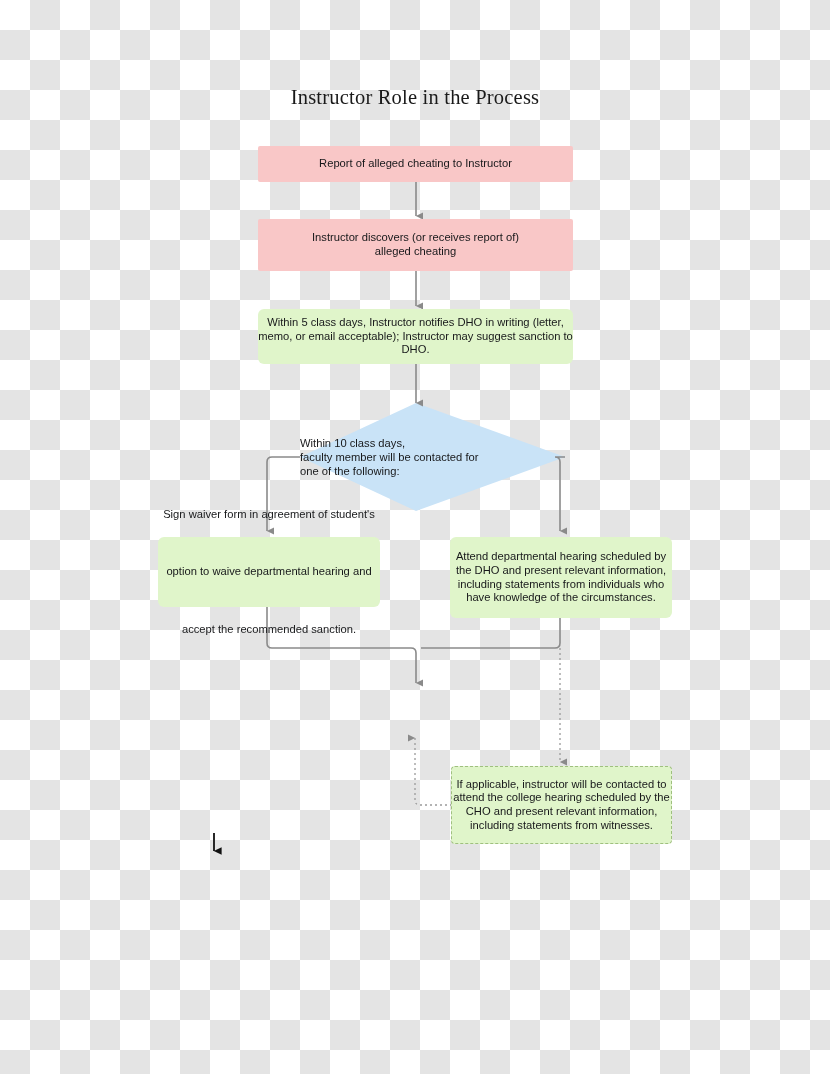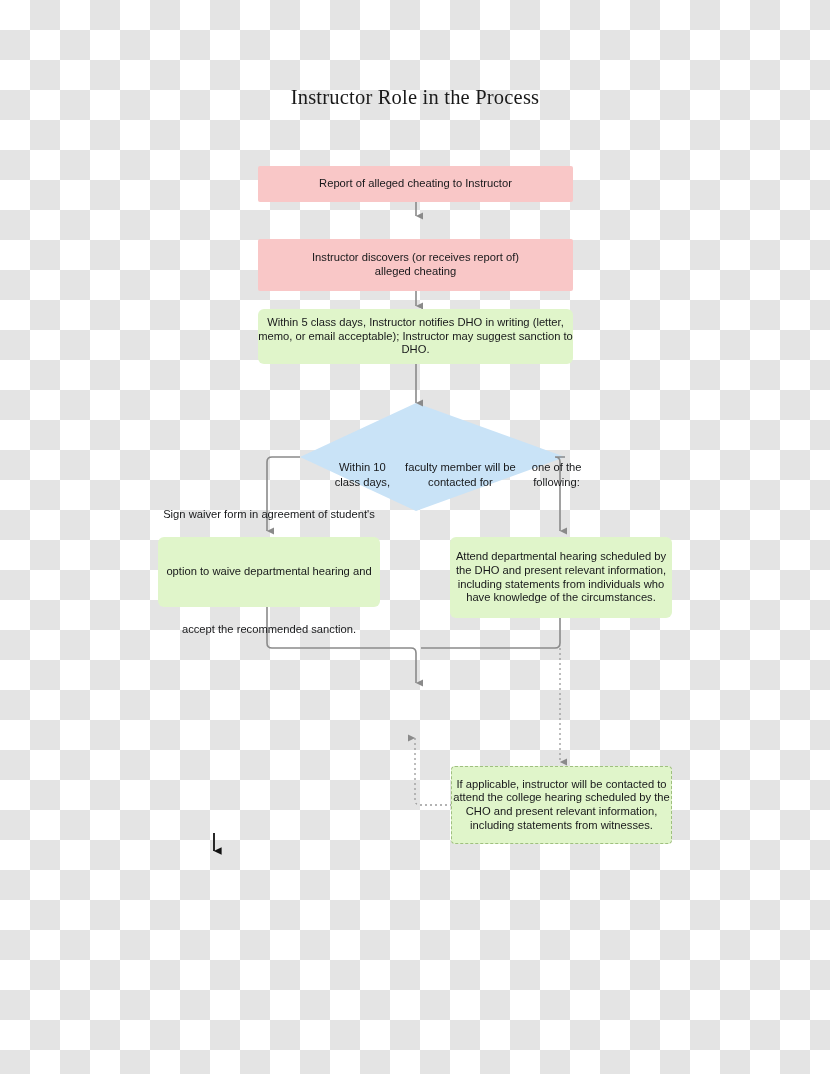--- a/index.html
+++ b/index.html
@@ -35,21 +35,20 @@
     justify-content: center;
     text-align: center;
     color: #17181a;
     line-height: 1.22;
     z-index: 3;
   }
   .node-pink {
     background: #f9c7c7;
     border-radius: 2px;
     font-size: 11.2px;
-    margin-top: 20px;
   }
   .node-green {
     background: #e0f5ca;
     border-radius: 6px;
     font-size: 11.2px;
   }
   .node-green-dashed {
     background: #e0f5ca;
     border: 1px dashed #9fbf7f;
     border-radius: 4px;
@@ -81,24 +80,23 @@
     z-index: 3;
   }
   #diamond-text {
     position: absolute;
     z-index: 4;
     text-align: center;
     font-size: 11.2px;
     color: #17181a;
     line-height: 1.28;
     display: flex;
-    flex-direction: row;
-    align-items: flex-end;
+    flex-direction: column;
+    align-items: flex-start;
     justify-content: center;
-    padding-left: 26px;
   }
   .key-title { font-size: 11.6px; }
 </style>
 </head>
 <body>
 
 <div id="canvas">
 
   <svg id="svg-layer" viewBox="0 0 830 1074" xmlns="http://www.w3.org/2000/svg">
     <defs>

